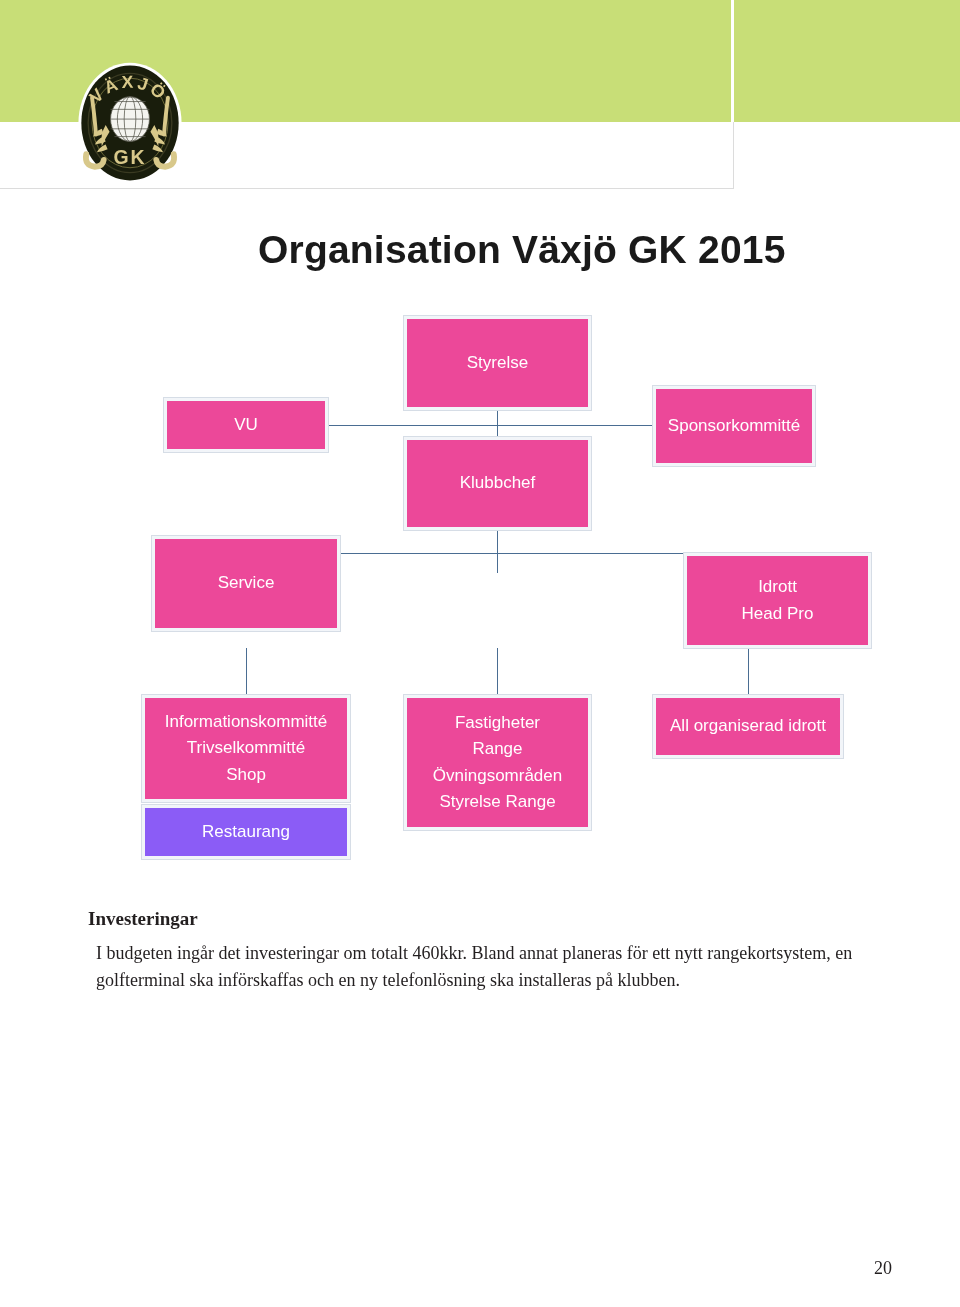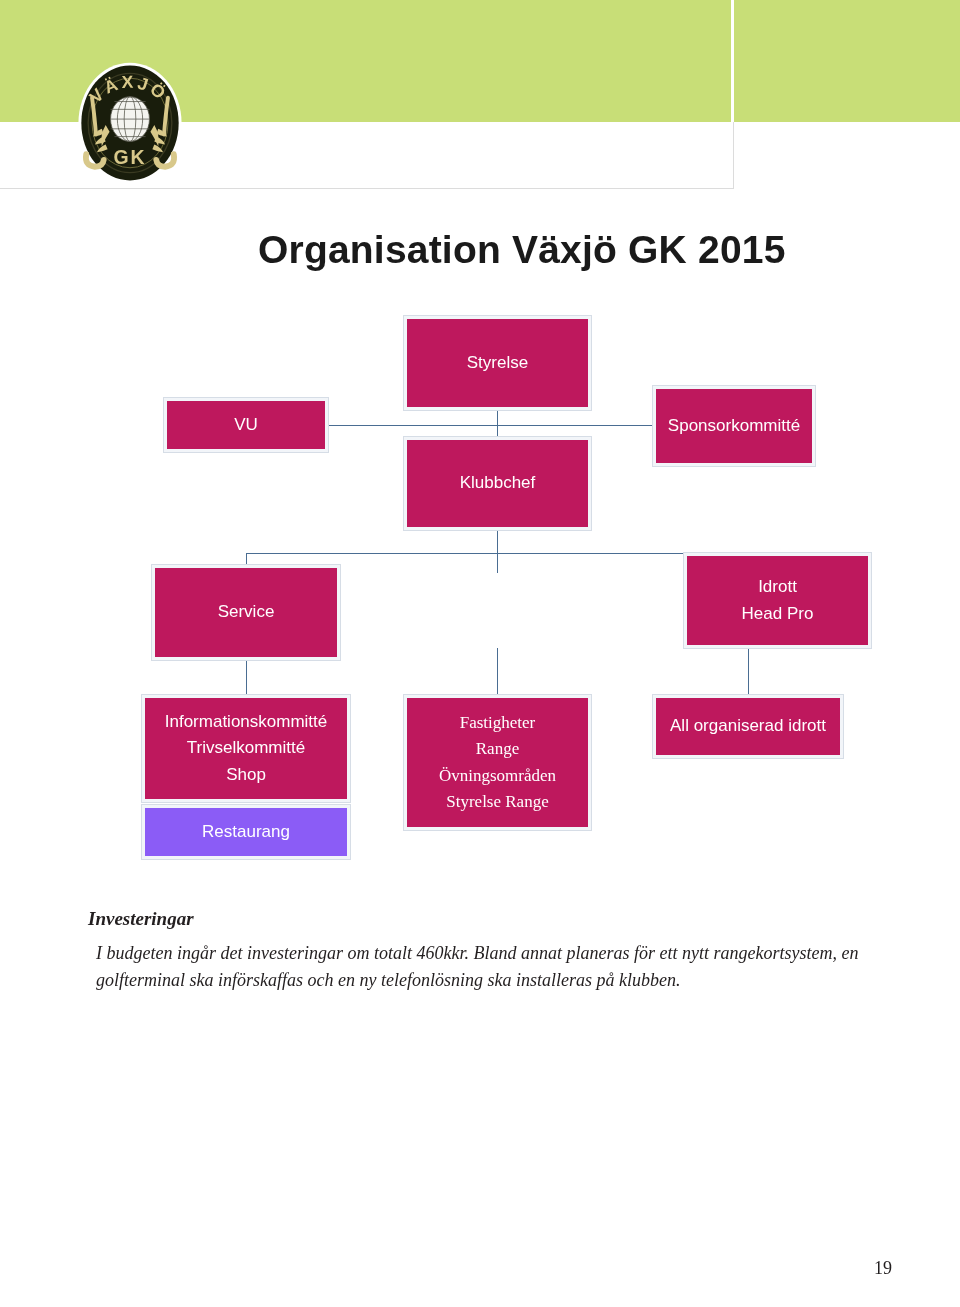--- a/index.html
+++ b/index.html
@@ -57,21 +57,21 @@
 
   .chart-area {
     position: absolute;
     left: 0; top: 300px;
     width: 960px; height: 580px;
   }
 
   .node {
     position: absolute;
     box-sizing: border-box;
-    background: #be185d;
+    background: #ec4899;
     border: 3px solid #f2f5f9;
     outline: 1px solid #d6dde6;
     display: flex;
     flex-direction: column;
     align-items: center;
     justify-content: center;
     color: #ffffff;
     font-size: 17px;
     font-weight: 400;
     line-height: 1.55;
@@ -90,21 +90,20 @@
   .connector.h { height: 1px; }
   .connector.v { width: 1px; }
 
   
   .doc-text {
     position: absolute;
     left: 88px; top: 908px;
     width: 800px;
     font-family: "Liberation Serif", serif;
     color: #231f20;
-    font-style: italic;
   }
   .doc-heading {
     font-size: 19px;
     font-weight: bold;
     margin: 0 0 10px 0;
   }
   .doc-para {
     font-size: 18px;
     line-height: 1.48;
     margin: 8px;
@@ -203,51 +202,51 @@
   </div>
 
   <div class="node" style="left:653px; top:86px; width:162px; height:80px;">
     <span class="line">Sponsorkommitté</span>
   </div>
 
   <div class="node" style="left:404px; top:137px; width:187px; height:93px;">
     <span class="line">Klubbchef</span>
   </div>
 
-  <div class="node" style="left:152px; top:265px; width:188px; height:95px;justify-content:center;">
+  <div class="node" style="left:152px; top:236px; width:188px; height:95px;justify-content:center;">
     <span class="line">Service</span>
   </div>
 
 
   <div class="node" style="left:684px; top:253px; width:187px; height:95px;">
     <span class="line">Idrott</span>
     <span class="line">Head Pro</span>
   </div>
 
   <div class="node" style="left:142px; top:395px; width:208px; height:107px;">
     <span class="line">Informationskommitté</span>
     <span class="line">Trivselkommitté</span>
     <span class="line">Shop</span>
   </div>
 
   <div class="node green" style="left:142px; top:505px; width:208px; height:54px;">
     <span class="line">Restaurang</span>
   </div>
 
-  <div class="node" style="left:404px; top:395px; width:187px; height:135px;font-family:Liberation Serif, serif;">
+  <div class="node" style="left:404px; top:395px; width:187px; height:135px;">
     <span class="line">Fastigheter</span>
     <span class="line">Range</span>
     <span class="line">Övningsområden</span>
     <span class="line">Styrelse Range</span>
   </div>
 
   <div class="node" style="left:653px; top:395px; width:190px; height:63px;">
     <span class="line">All organiserad idrott</span>
   </div>
 
 </div>
 
 <div class="doc-text">
   <h2 class="doc-heading">Investeringar</h2>
   <p class="doc-para">I budgeten ingår det investeringar om totalt 460kkr. Bland annat planeras för ett nytt rangekortsystem, en golfterminal ska införskaffas och en ny telefonlösning ska installeras på klubben.</p>
 </div>
 
-<div class="page-number">19</div>
+<div class="page-number">20</div>
 
 </body></html>

